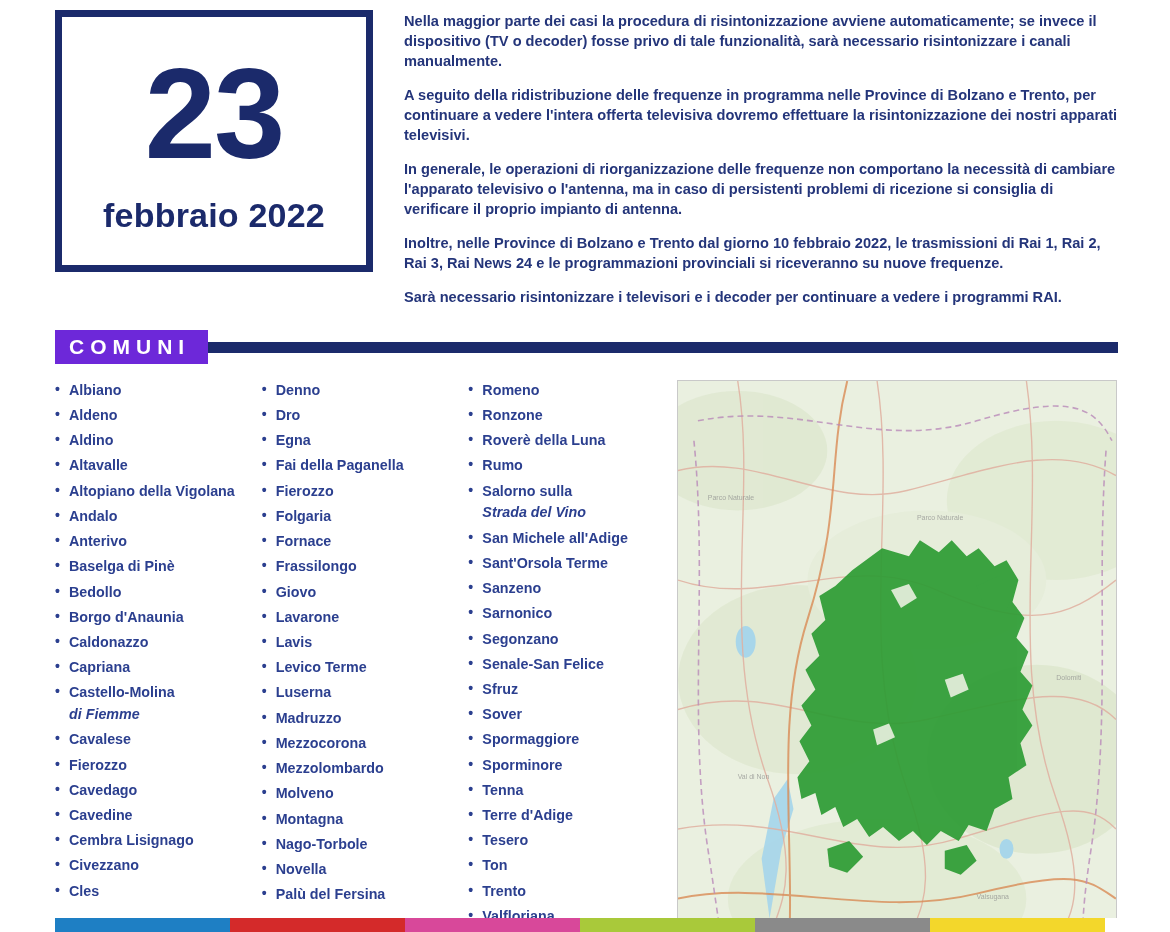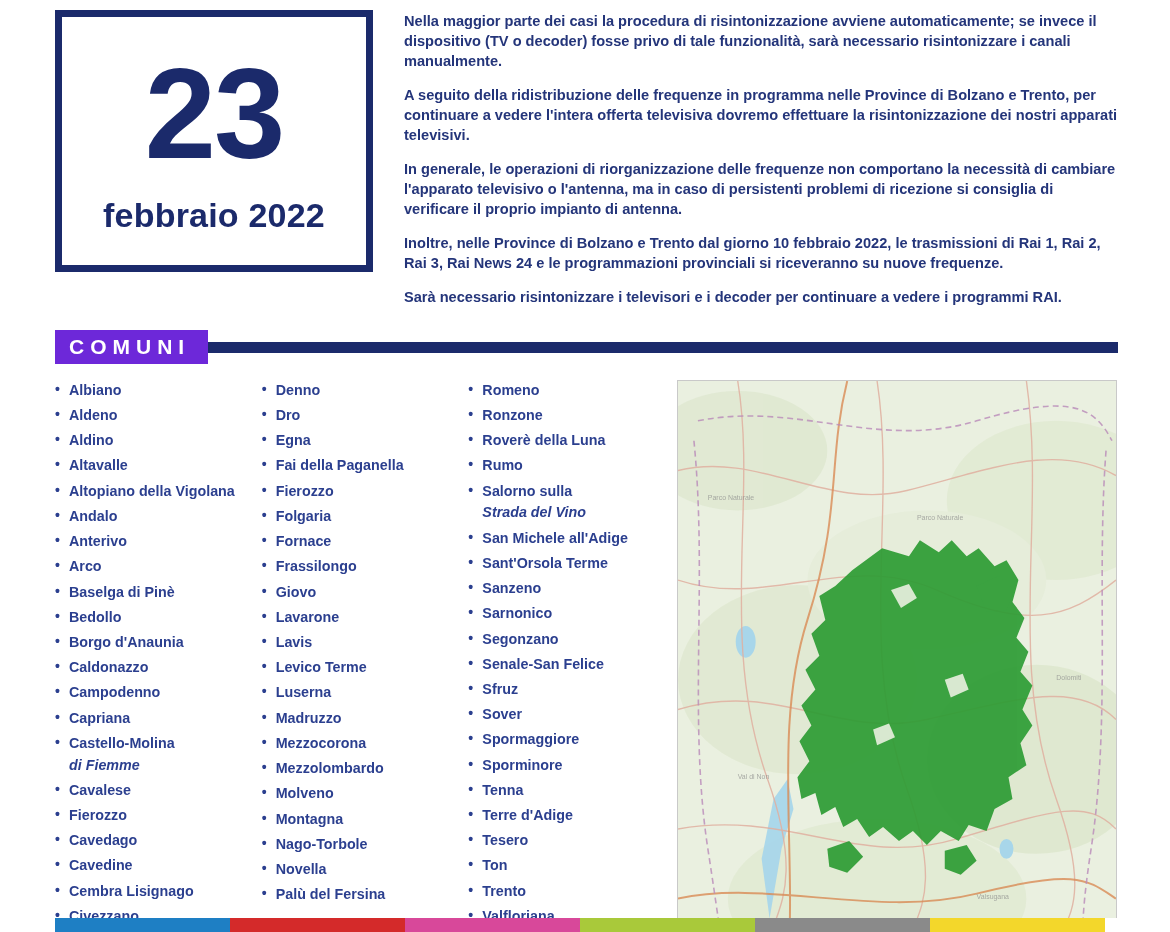--- a/index.html
+++ b/index.html
@@ -185,26 +185,24 @@
     <div class="columns">
       <div class="col">
         <ul id="list1">
             <li>Albiano</li>
             <li>Aldeno</li>
             <li>Aldino</li>
             <li>Altavalle</li>
             <li>Altopiano della Vigolana</li>
             <li>Andalo</li>
             <li>Anterivo</li>
-            <li>Arco</li>
             <li>Baselga di Pinè</li>
             <li>Bedollo</li>
             <li>Borgo d'Anaunia</li>
             <li>Caldonazzo</li>
-            <li>Campodenno</li>
             <li>Capriana</li>
             <li>Castello-Molina<span class="l2">di Fiemme</span></li>
             <li>Cavalese</li>
             <li>Fierozzo</li>
             <li>Cavedago</li>
             <li>Cavedine</li>
             <li>Cembra Lisignago</li>
             <li>Civezzano</li>
             <li>Cles</li>
           </ul>

